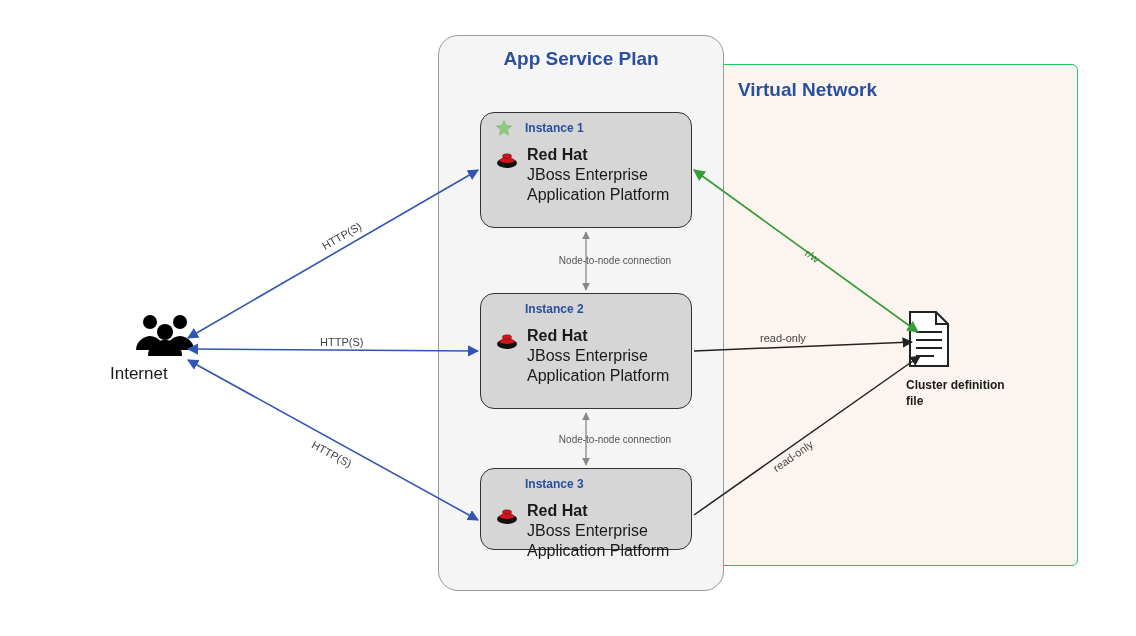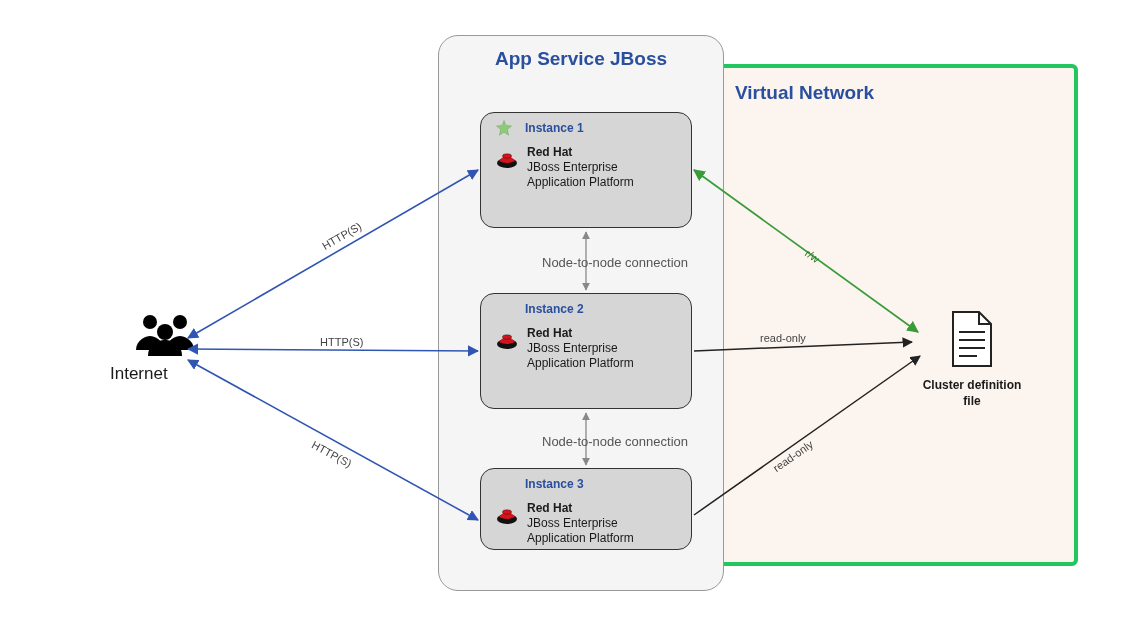--- a/index.html
+++ b/index.html
@@ -57,21 +57,21 @@
     color: #2a4f9e;
   }
 
   
   .virtual-network {
     position: absolute;
     left: 466px;
     top: 64px;
     width: 612px;
     height: 502px;
-    border: 4px solid #22c55e;
+    border: 1px solid #22c55e;
     border-radius: 6px;
     background: rgba(248, 233, 219, 0.45);
     box-sizing: border-box;
   }
   .virtual-network-title {
     position: absolute;
     top: 14px;
     right: 200px;
     font-size: 19px;
     font-weight: 700;
@@ -109,48 +109,47 @@
     align-items: flex-start;
     gap: 8px;
     margin-top: 10px;
   }
   .instance .redhat-icon {
     width: 24px; height: 24px;
     flex-shrink: 0;
     margin-top: 2px;
   }
   .instance .redhat-text {
-    font-size: 12px;
+    font-size: 16px;
     line-height: 1.25;
   }
   .instance .redhat-text .brand {
     font-weight: 700;
   }
 
   .instance.i1 { top: 112px; }
   .instance.i2 { top: 293px; }
   .instance.i3 { top: 468px; height: 82px; }
 
   
   .node-conn-label {
     position: absolute;
     left: 540px;
     width: 150px;
     text-align: center;
-    font-size: 13px;
+    font-size: 10px;
     color: #555;
   }
 
   
   .cluster-file {
     position: absolute;
     left: 906px;
     top: 310px;
     width: 132px;
-    text-align: center;
   }
   .cluster-file .file-icon {
     width: 46px; height: 58px;
     margin: 0 auto;
   }
   .cluster-file-label {
     font-size: 12px;
     font-weight: 700;
     line-height: 1.3;
     margin-top: 6px;
@@ -167,21 +166,21 @@
 </head>
 <body>
 
 <div class="canvas">
 
   <div class="virtual-network">
     <div class="virtual-network-title">Virtual Network</div>
   </div>
 
   <div class="app-service-plan">
-    <div class="app-service-plan-title">App Service JBoss</div>
+    <div class="app-service-plan-title">App Service Plan</div>
   </div>
 
   <div class="internet-group">
     <svg width="70" height="50" viewBox="0 0 70 50" style="display:block;margin:0 auto;">
       <g fill="#000">
         <circle cx="20" cy="12" r="7"></circle>
         <circle cx="50" cy="12" r="7"></circle>
         <circle cx="35" cy="22" r="8"></circle>
         <path d="M6 40 c0-10 10-14 14-14 s14 4 14 14 Z"></path>
         <path d="M36 40 c0-10 10-14 14-14 s14 4 14 14 Z"></path>

